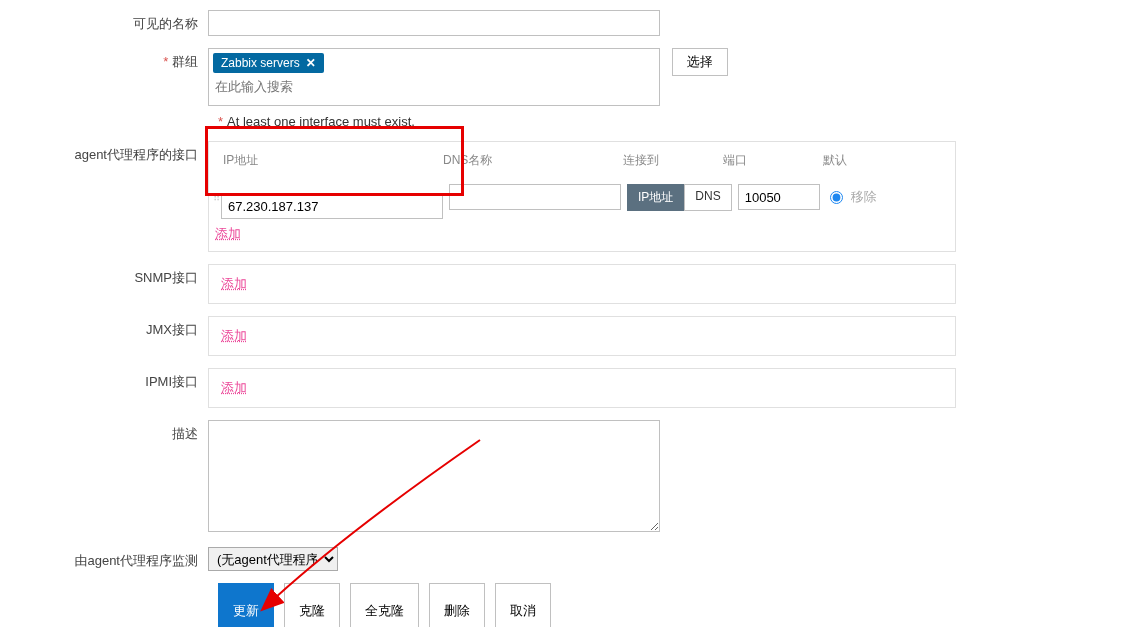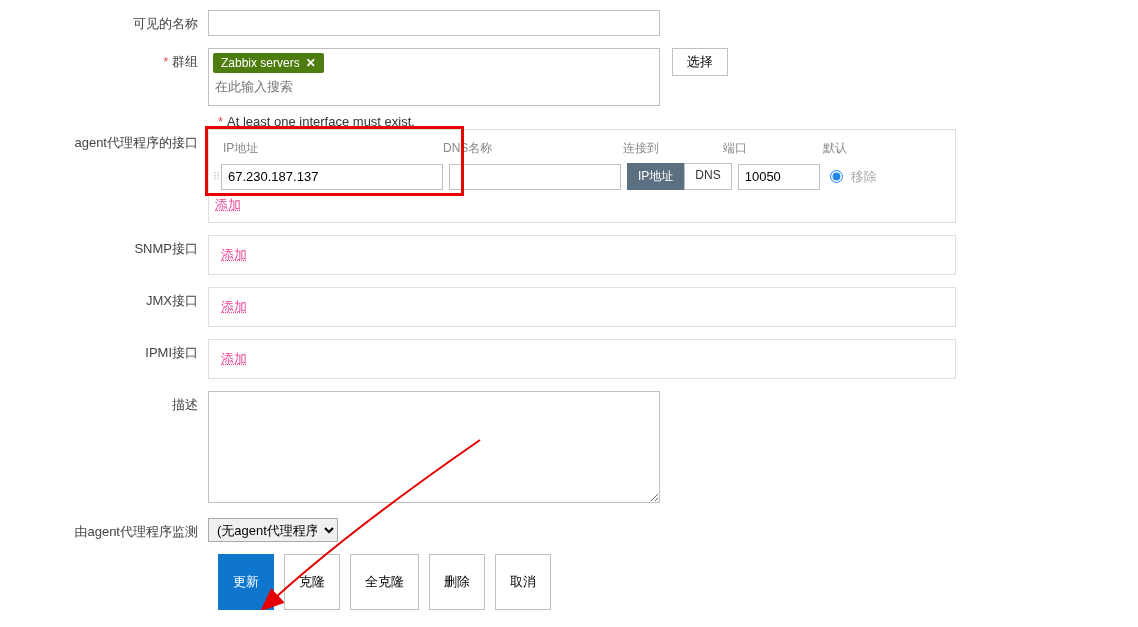--- a/index.html
+++ b/index.html
@@ -6,36 +6,36 @@
     body { font-family: Arial, "Microsoft YaHei", sans-serif; font-size: 13px; color: #333; background: #fff; padding-top: 10px; }
     .form-container { width: 1100px; margin: 0 0 0 20px; position: relative; }
     .form-row { display: flex; align-items: flex-start; margin-bottom: 12px; }
     .label-col { width: 188px; text-align: right; padding-right: 10px; padding-top: 5px; color: #444; }
     .required::before { content: '* '; color: #d9534f; }
     .input-col { flex: 1; }
     .text-input { border: 1px solid #c0c0c0; padding: 4px 6px; font-size: 13px; width: 452px; height: 26px; }
     .textarea { border: 1px solid #c0c0c0; width: 452px; height: 112px; resize: both; font-size: 13px; padding: 4px 6px; }
     .select { border: 1px solid #aaa; padding: 3px 4px; font-size: 13px; width: 130px; height: 24px; background: #f0f0f0; }
     .groups-box { border: 1px solid #c0c0c0; width: 452px; min-height: 58px; padding: 2px; display: inline-block; vertical-align: top; }
-    .group-tag { display: inline-block; background: #4d7c0f; color: #fff; padding: 3px 8px; border-radius: 2px; font-size: 12px; margin: 2px; }
+    .group-tag { display: inline-block; background: #0369a1; color: #fff; padding: 3px 8px; border-radius: 2px; font-size: 12px; margin: 2px; }
     .group-tag .x { margin-left: 6px; cursor: pointer; font-weight: bold; }
     .group-search { border: none; width: 200px; padding: 4px; font-size: 13px; outline: none; color: #888; display: block; }
     .btn-select { border: 1px solid #c0c0c0; background: #fff; padding: 4px 14px; font-size: 13px; margin-left: 8px; vertical-align: top; cursor: pointer; }
-    .info-row { margin-left: 198px; color: #333; margin-bottom: 0; margin-top: -4px; }
+    .info-row { margin-left: 198px; color: #333; margin-bottom: 12px; margin-top: -4px; }
     .info-row .req { color: #d9534f; margin-right: 4px; }
     .interfaces-box { border: 1px solid #e0e0e0; width: 748px; padding: 10px 12px 8px 0; position: relative; }
     .iface-headers { display: flex; margin-bottom: 6px; color: #888; font-size: 12px; }
     .iface-headers .h-ip { width: 234px; padding-left: 14px; }
     .iface-headers .h-dns { width: 180px; }
     .iface-headers .h-connect { width: 100px; font-family: Liberation Mono, monospace; }
     .iface-headers .h-port { width: 100px; }
     .iface-headers .h-default { }
     .iface-row { display: flex; align-items: center; margin-bottom: 6px; }
     .drag-handle { width: 12px; color: #ccc; font-size: 10px; letter-spacing: 1px; padding-left: 4px; }
-    .ip-input { border: 1px solid #c0c0c0; width: 222px; height: 26px; padding: 4px 6px; font-size: 13px; }
+    .ip-input { border: 1px solid #c0c0c0; width: 222px; height: 26px; padding: 4px 6px; font-size: 13px; margin-top: 18px; }
     .dns-input { border: 1px solid #c0c0c0; width: 172px; height: 26px; padding: 4px 6px; font-size: 13px; margin-left: 6px; }
     .connect-toggle { display: inline-flex; margin-left: 6px; }
     .toggle-btn { border: 1px solid #c0c0c0; padding: 4px 10px; font-size: 12px; cursor: pointer; background: #fff; }
     .toggle-btn.active { background: #5b7080; color: #fff; border-color: #5b7080; }
     .port-input { border: 1px solid #c0c0c0; width: 82px; height: 26px; padding: 4px 6px; font-size: 13px; margin-left: 6px; }
     .radio-default { margin-left: 10px; accent-color: #1e87f0; }
     .remove-link { color: #aaa; margin-left: 8px; font-size: 13px; }
     .add-link { color: #ec4899; text-decoration: underline dotted; font-size: 13px; margin-left: 6px; display: inline-block; cursor: pointer; }
     .red-box { position: absolute; border: 3px solid #e60000; pointer-events: none; }
     .arrow-svg { position: absolute; pointer-events: none; }

